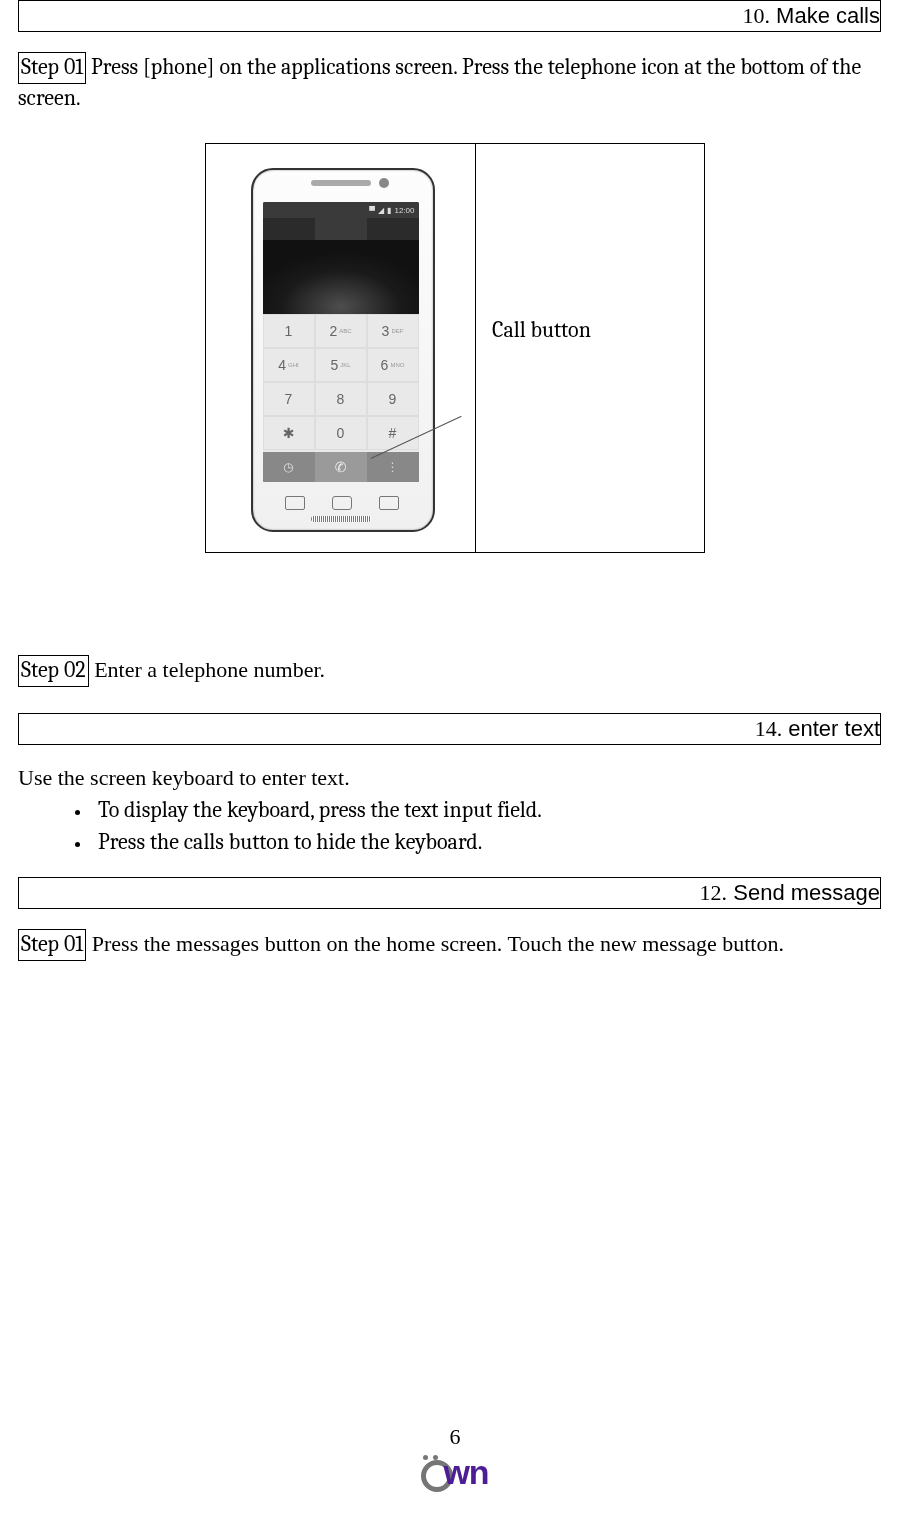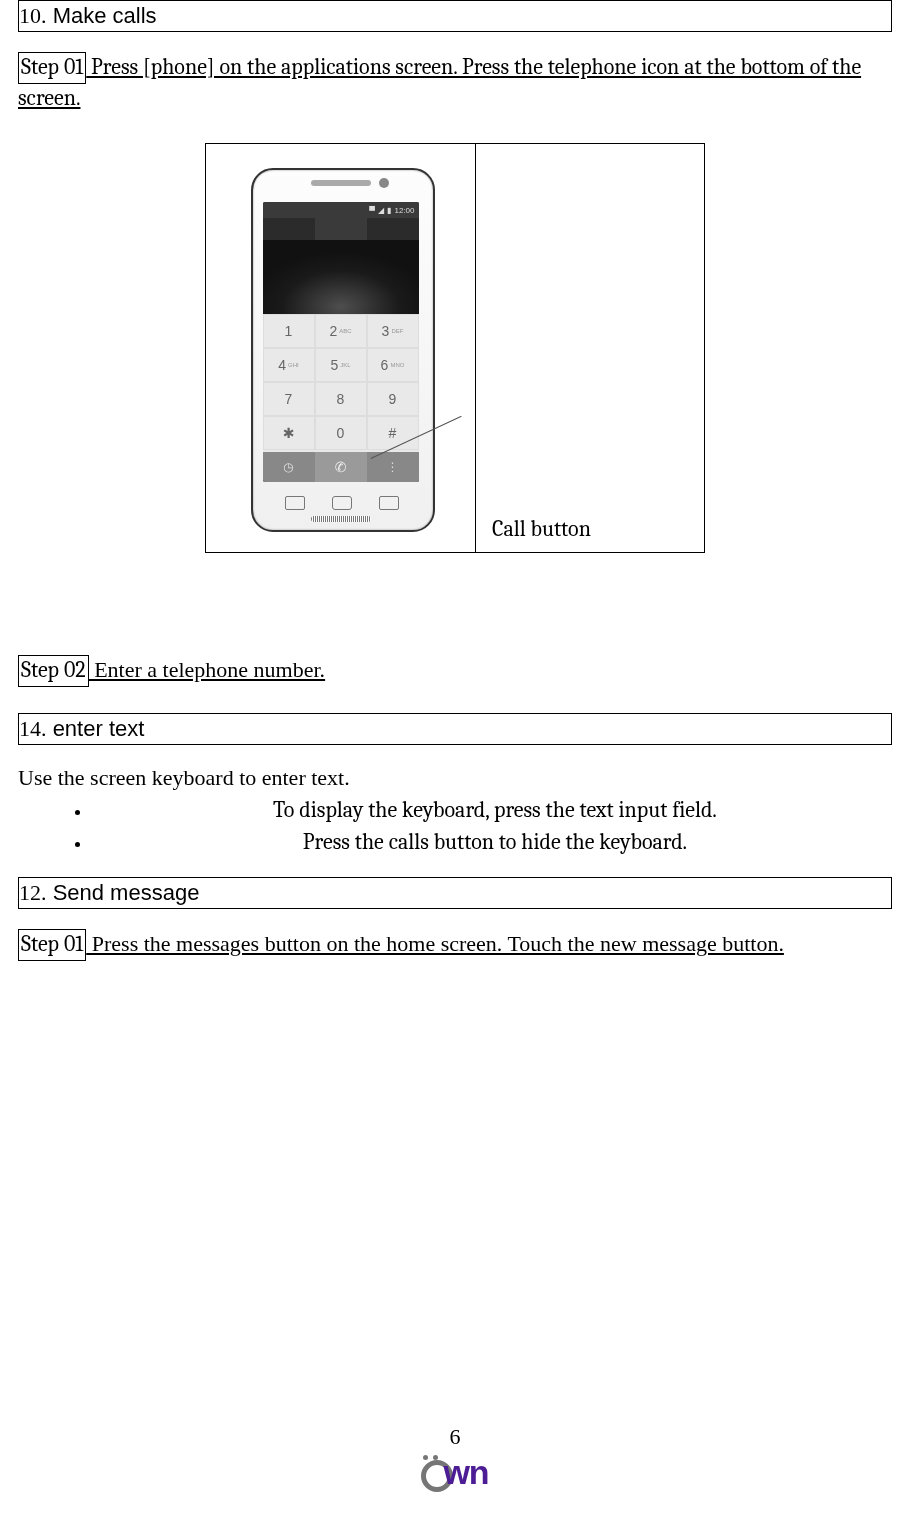--- a/index.html
+++ b/index.html
@@ -12,39 +12,38 @@
     min-height: 1518px;
     box-sizing: border-box;
     position: relative;
   }
   .page {
     padding: 0 18px 0 18px;
     box-sizing: border-box;
   }
   .section-header {
     border: 1px solid #000;
-    text-align: left;
+    text-align: right;
     font-family: Arial, Helvetica, sans-serif;
     font-size: 22px;
     padding: 2px 0 2px 0;
-    margin: 0 0 20px 0;
+    margin: 0 11px 20px 0;
   }
   .section-header .num {
     font-family: "Times New Roman", Times, serif;
   }
   .step-box {
     border: 1.5px solid #000;
     padding: 0 2px;
     display: inline-block;
     font-family: Cambria, "Times New Roman", serif;
   }
   .step-line {
     margin: 0 0 6px 0;
     line-height: 1.35;
-    text-decoration: underline;
   }
   .step-line.first {
     margin-top: 4px;
   }
   .para {
     font-family: Cambria, "Times New Roman", serif;
   }
   .tnr {
     font-family: "Times New Roman", Times, serif;
     margin-top: 18px;
@@ -66,21 +65,20 @@
     height: 410px;
     align-items: center;
     padding: 8px;
     border-right: none;
   }
   .figure-cell.fig-right {
     width: 230px;
     height: 410px;
     padding: 18px 10px 10px 16px;
     justify-content: flex-start;
-    align-items: flex-end;
   }
   .fig-right .label {
     font-family: Cambria, "Times New Roman", serif;
     font-size: 22px;
     margin-top: 155px;
   }
   
   .phone {
     width: 200px;
     height: 380px;
@@ -160,21 +158,20 @@
     position:absolute;
     left:130px; top:300px;
     width:100px; height:1px;
     border-top:1px solid #555;
     transform: rotate(-25deg);
     transform-origin: left center;
   }
   ul.bullets {
     margin: 4px 0 18px 0;
     padding-left: 74px;
-    text-align: center;
   }
   ul.bullets li {
     font-family: Cambria, "Times New Roman", serif;
     line-height: 1.45;
     padding-left: 6px;
   }
   ul.bullets li::marker {
     font-size: 18px;
   }
   .spacer-sm { height: 10px; }

